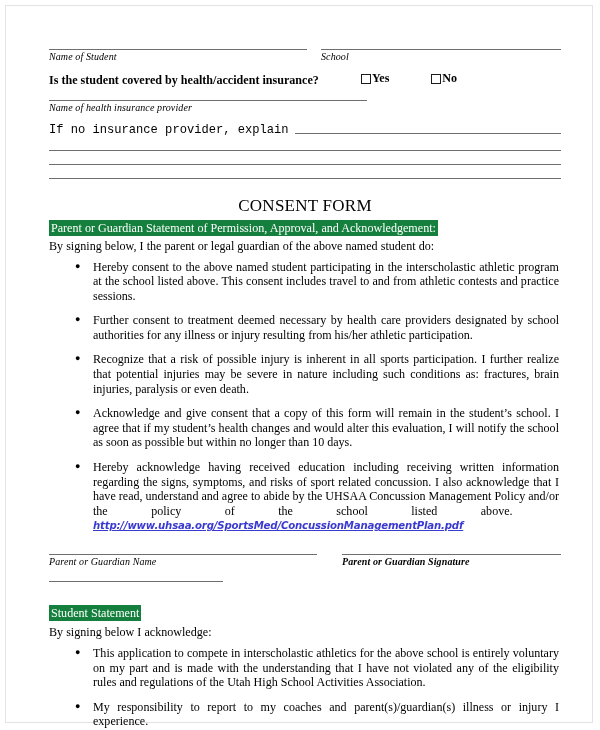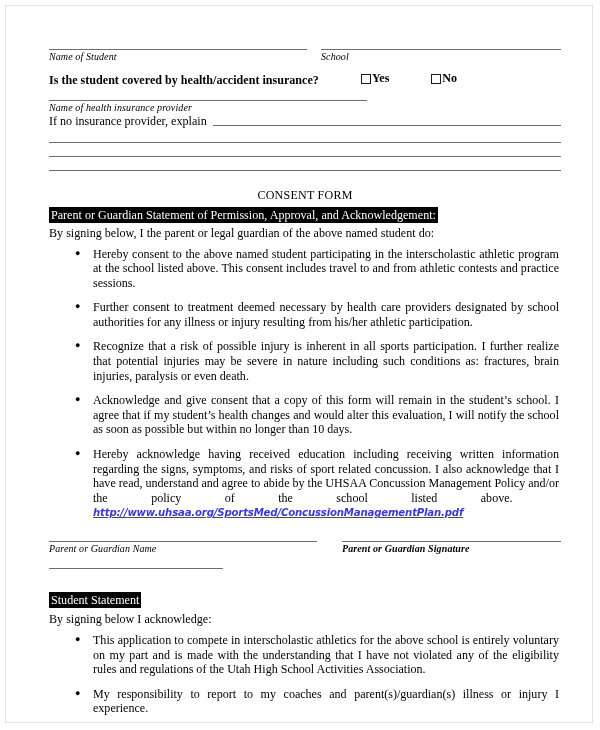--- a/index.html
+++ b/index.html
@@ -80,41 +80,42 @@
     position: relative;
     top: 0px;
   }
 
   .provider-block { margin-top: 12px; }
   .provider-rule { width: 318px; }
 
   .explain-row {
     display: flex;
     align-items: flex-end;
-    margin-top: 1px;
+    margin-top: 10px;
+    font-family: Liberation Mono, monospace;
   }
   .explain-row .lbl { font-size: 12.1px; white-space: nowrap; }
   .explain-row .fill {
     flex: 1;
     margin-left: 6px;
     margin-bottom: 3px;
   }
 
   .blank-line { margin-top: 13px; }
 
   
   .doc-title {
     text-align: center;
-    font-size: 12px;
+    font-size: 17px;
     margin-top: 17px;
     letter-spacing: .25px;
   }
 
   .hl-bar {
-    background: #000000;
+    background: #15803d;
     color: #ffffff;
     display: inline-block;
     font-size: 12.1px;
     line-height: 14px;
     padding: 1px 2px 1px 2px;
     margin-top: 4px;
   }
 
   .lead-in {
     font-size: 12.1px;

